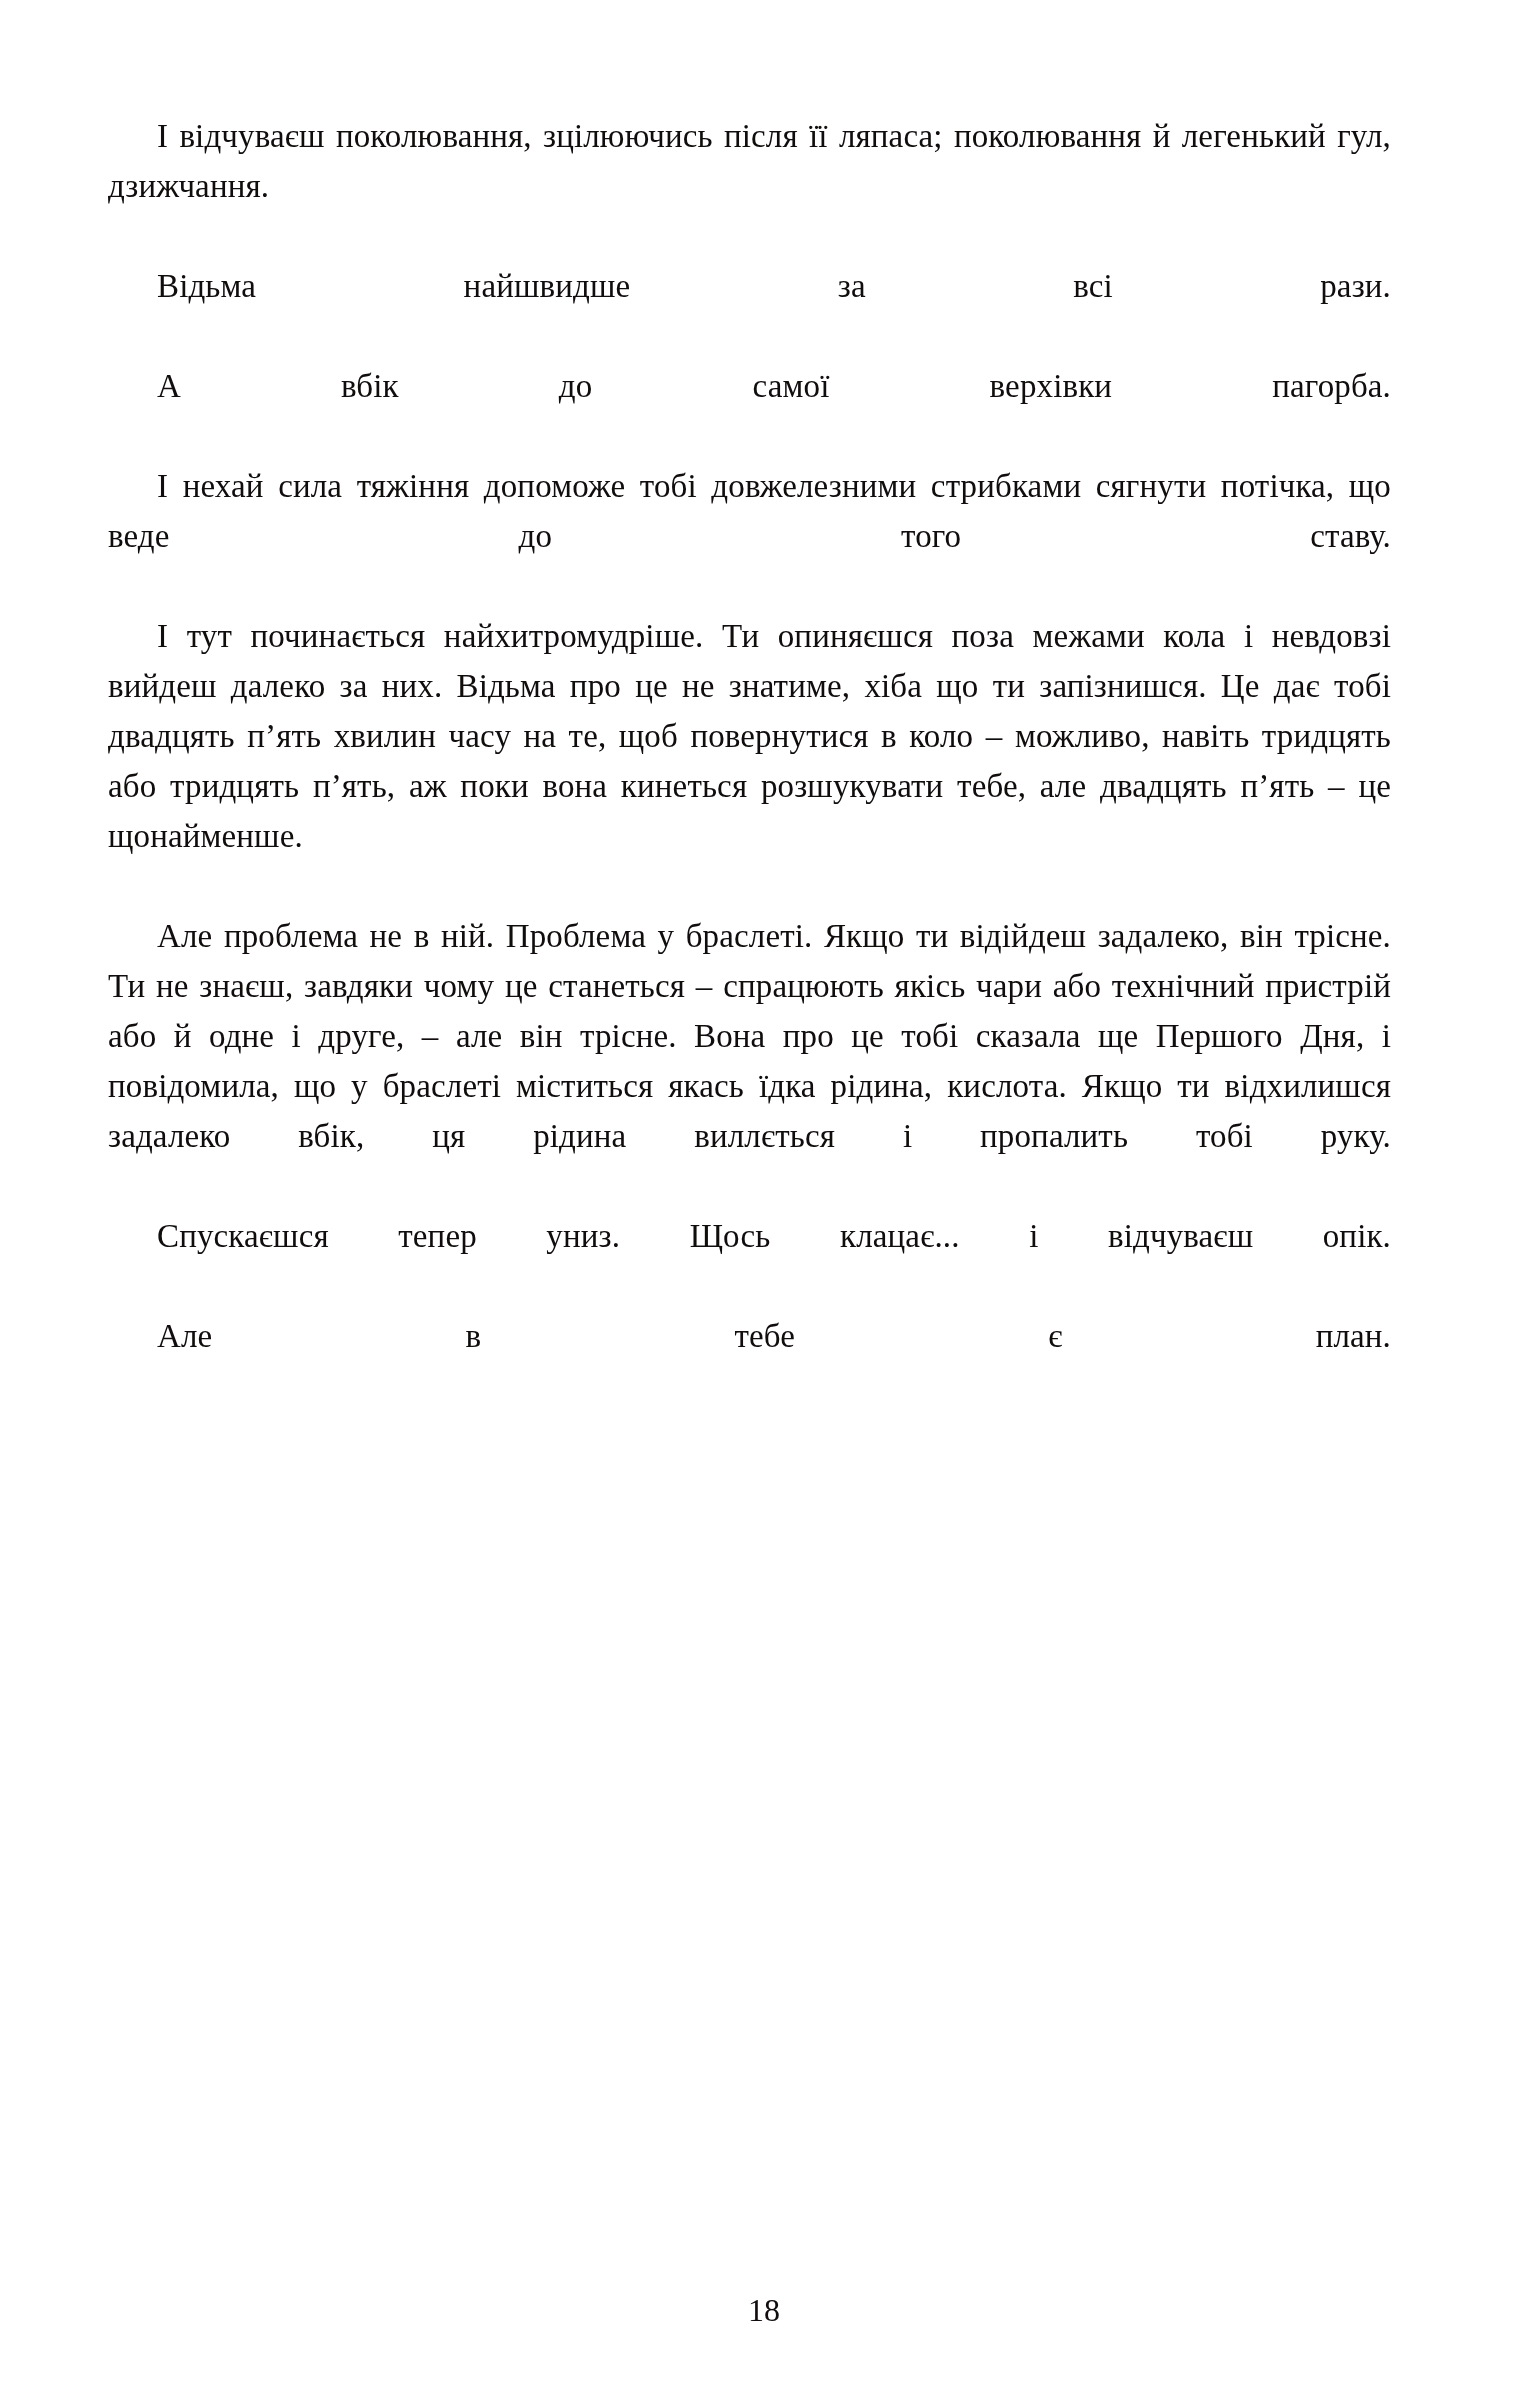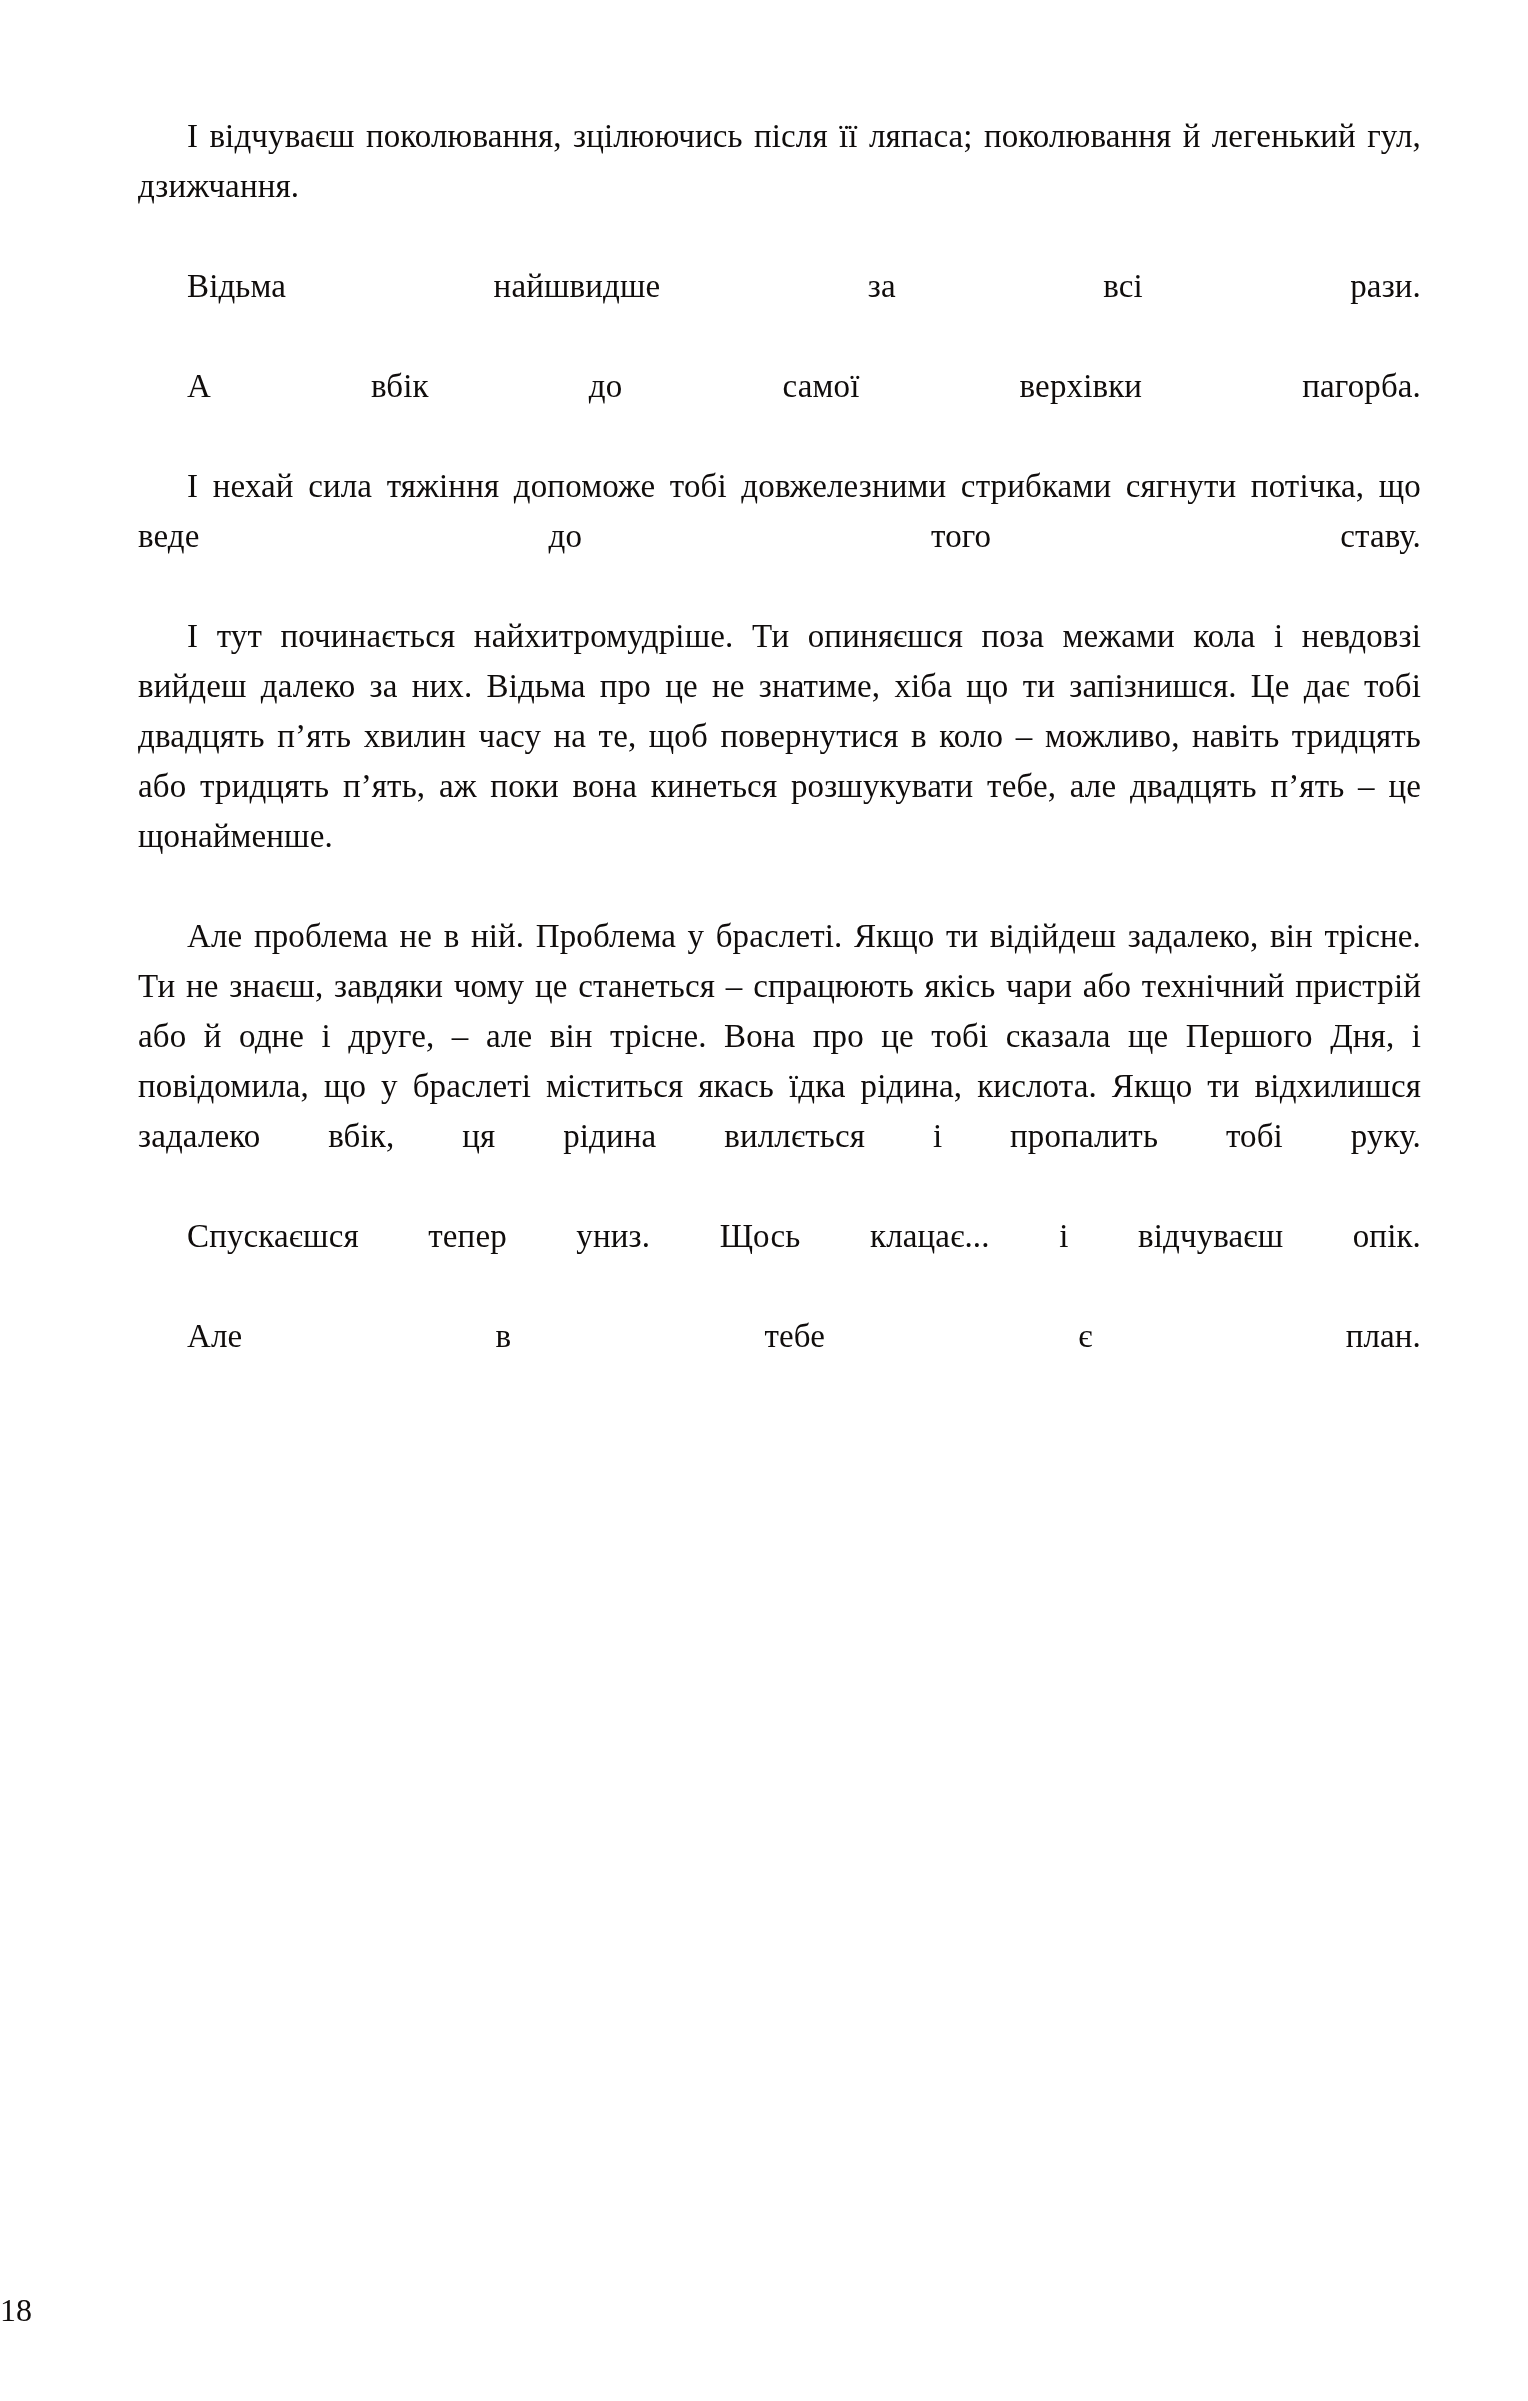--- a/index.html
+++ b/index.html
@@ -14,21 +14,21 @@
     width: 1528px;
     height: 2401px;
     background: #ffffff;
     box-sizing: border-box;
     overflow: hidden;
     font-family: "Liberation Serif", "DejaVu Serif", serif;
   }
 
   .text-block {
     position: absolute;
-    left: 138px;
+    left: 108px;
     top: 111px;
     width: 1283px;
   }
 
   .para {
     margin: 0;
     color: #100d0c;
     font-size: 33px;
     line-height: 50px;
     text-align: justify;
@@ -45,20 +45,21 @@
     content: "";
     display: inline-block;
     width: 100%;
   }
 
   .page-number {
     position: absolute;
     left: 0;
     right: 0;
     top: 2291px;
+    text-align: center;
     color: #100d0c;
     font-size: 32px;
     line-height: 38px;
     font-family: "Liberation Serif", "DejaVu Serif", serif;
   }
 </style>
 </head>
 <body>
 
 <div class="page">

